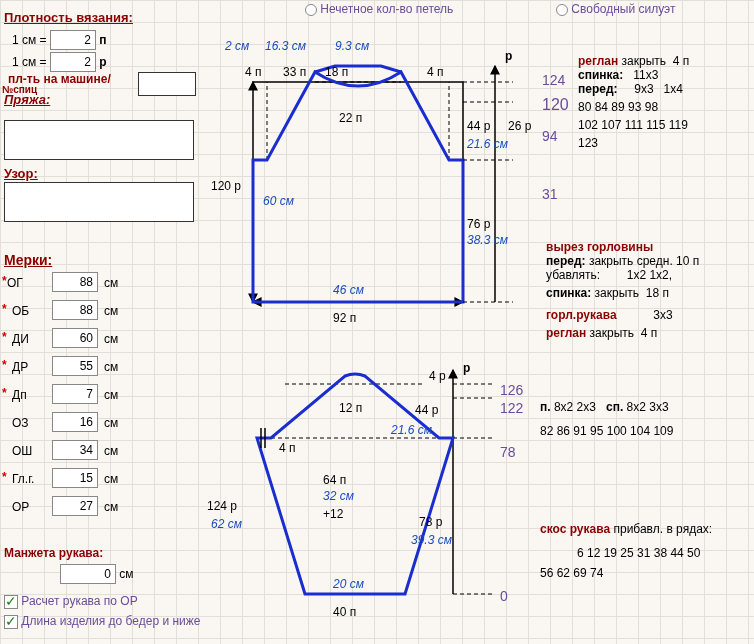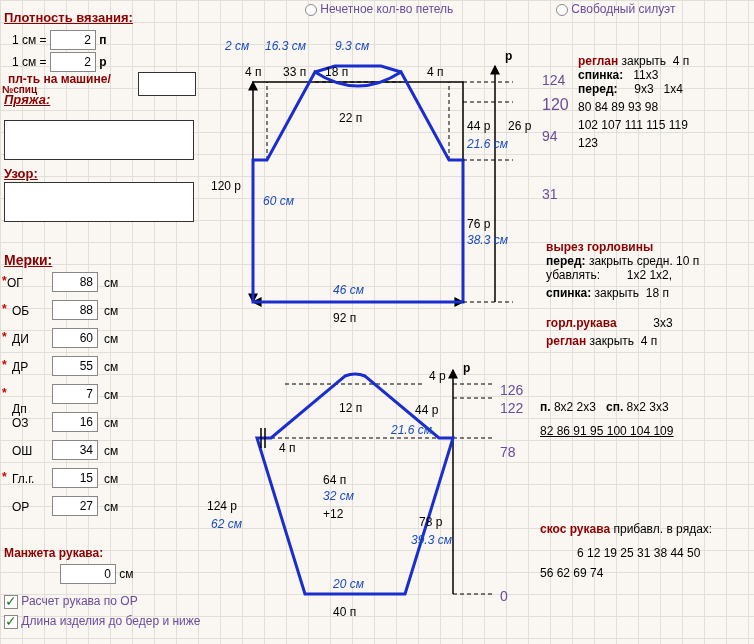--- a/index.html
+++ b/index.html
@@ -97,21 +97,21 @@
       <span style="position:absolute;left:102px;top:4px;">см</span>
     </div>
     <div style="position: relative; height: 28px;">
       <span class="asterisk" style="left:0;top:2px;">*</span>
       <span style="position:absolute;left:10px;top:4px;">ДР</span>
       <input class="num" style="position: absolute; left: 50px; top: 0px;" value="55">
       <span style="position:absolute;left:102px;top:4px;">см</span>
     </div>
     <div style="position: relative; height: 28px;">
       <span class="asterisk" style="left:0;top:2px;">*</span>
-      <span style="position:absolute;left:10px;top:4px;margin-top:14px;">Дп</span>
+      <span style="position:absolute;left:10px;top:4px;">Дп</span>
       <input class="num" style="position: absolute; left: 50px; top: 0px;" value="7">
       <span style="position:absolute;left:102px;top:4px;">см</span>
     </div>
     <div style="position: relative; height: 28px;">
       <span style="position:absolute;left:10px;top:4px;">ОЗ</span>
       <input class="num" style="position: absolute; left: 50px; top: 0px;" value="16">
       <span style="position:absolute;left:102px;top:4px;">см</span>
     </div>
     <div style="position: relative; height: 28px;">
       <span style="position:absolute;left:10px;top:4px;">ОШ</span>
@@ -242,26 +242,26 @@
   <div style="margin-top:4px;">80  84   89   93   98</div>
   <div style="margin-top:4px;">102  107  111  115  119</div>
   <div style="margin-top:4px;">123</div>
 </div>
 
 <div style="position:absolute;left:546px;top:240px;width:206px;">
   <div class="maroon">вырез горловины</div>
   <div><b>перед:</b> <span>закрыть средн.</span>&nbsp;<span>10  п</span></div>
   <div><span>убавлять:</span>&nbsp;&nbsp;&nbsp;&nbsp;&nbsp;&nbsp;&nbsp;&nbsp;<span>1x2 1x2,</span></div>
   <div style="margin-top:4px;"><b>спинка:</b> <span>закрыть</span>&nbsp;&nbsp;<span>18  п</span></div>
-  <div style="margin-top:16px;"><span class="maroon">горл.рукава</span>&nbsp;&nbsp;&nbsp;&nbsp;&nbsp;&nbsp;&nbsp;&nbsp;&nbsp;&nbsp;&nbsp;<span>3x3</span></div>
+  <div style="margin-top:8px;"><span class="maroon">горл.рукава</span>&nbsp;&nbsp;&nbsp;&nbsp;&nbsp;&nbsp;&nbsp;&nbsp;&nbsp;&nbsp;&nbsp;<span>3x3</span></div>
   <div style="margin-top:4px;"><span class="maroon">реглан</span> <span>закрыть</span>&nbsp;&nbsp;<span>4  п</span></div>
 </div>
 
 <div style="position:absolute;left:540px;top:400px;width:212px;">
   <div><b>п.</b>&nbsp;<span>8x2 2x3</span>&nbsp;&nbsp;&nbsp;<b>сп.</b>&nbsp;<span>8x2 3x3</span></div>
-  <div style="margin-top:10px;text-decoration:underline;">82   86   91   95  100 104 109</div>
+  <div style="margin-top:10px;">82   86   91   95  100 104 109</div>
 </div>
 
 <div style="position:absolute;left:540px;top:522px;width:212px;">
   <div><span class="maroon">скос рукава</span> <span>прибавл. в рядах:</span></div>
   <div style="margin-top:10px;margin-left:37px;">6    12   19   25   31   38   44   50</div>
   <div style="margin-top:6px;">56   62   69   74</div>
 </div>
 
 </body></html>

